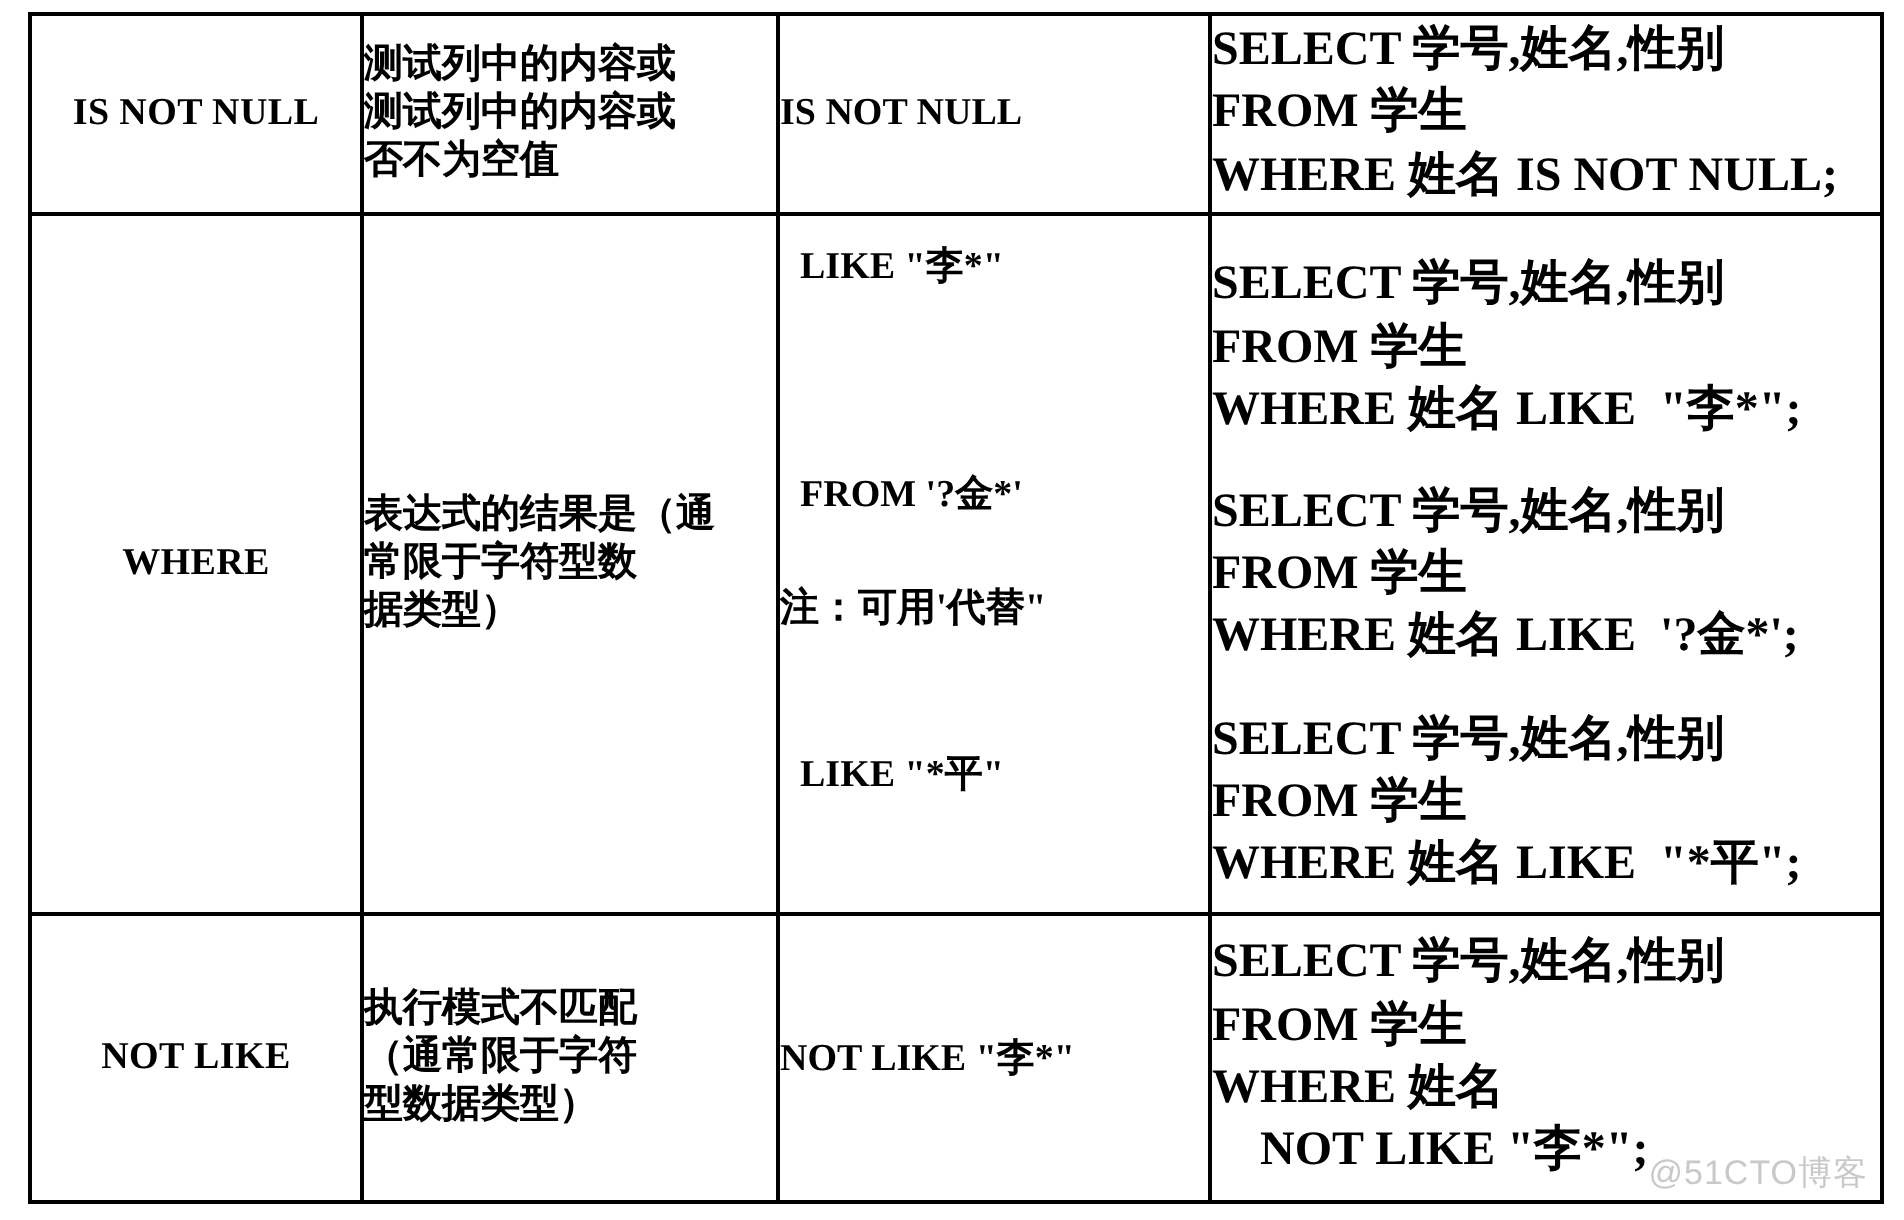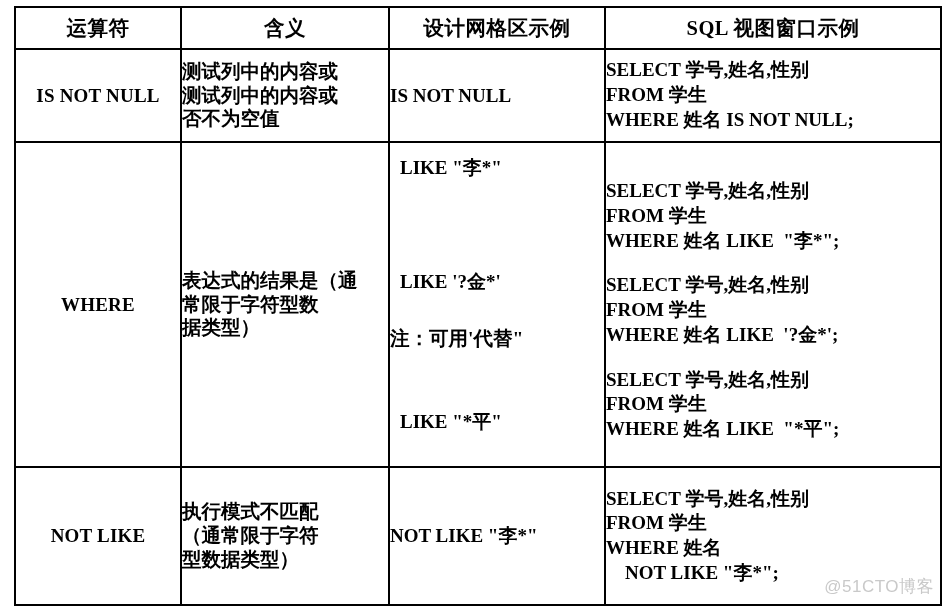--- a/index.html
+++ b/index.html
@@ -100,21 +100,21 @@
   .grid-note {
     position: absolute;
     left: 0px;
     white-space: nowrap;
     font-size: 19.5px;
     font-weight: bold;
   }
 
   
   td.sql-cell {
-    font-size: 19px;
+    font-size: 24px;
     font-weight: bold;
     padding-left: 9px;
     padding-right: 4px;
     line-height: 1.30;
     vertical-align: top;
   }
   .sql-block {
     white-space: pre;
     font-family: "Liberation Serif", "DejaVu Serif", serif;
     font-weight: bold;
@@ -150,26 +150,20 @@
 <div id="table-wrap">
   <table class="op-table">
     <colgroup>
       <col class="c1">
       <col class="c2">
       <col class="c3">
       <col class="c4">
     </colgroup>
     <tbody>
 
-      <tr class="header-row">
-        <td>运算符</td>
-        <td>含义</td>
-        <td>设计网格区示例</td>
-        <td>SQL 视图窗口示例</td>
-      </tr>
 
       <tr style="height:93px;">
         <td class="op-cell">IS NOT NULL</td>
         <td class="meaning-cell">
           <span class="meaning-text">测试列中的内容或</span>
           <span class="meaning-text">测试列中的内容或</span>
           <span class="meaning-text">否不为空值</span>
         </td>
         <td class="grid-cell single">IS NOT NULL</td>
         <td class="sql-cell mid">
@@ -182,21 +176,21 @@
       <tr style="height:325px;">
         <td class="op-cell">WHERE</td>
         <td class="meaning-cell">
           <span class="meaning-text">表达式的结果是（通</span>
           <span class="meaning-text">常限于字符型数</span>
           <span class="meaning-text">据类型）</span>
         </td>
         <td class="grid-cell">
           <div class="grid-stack">
             <span class="grid-item" style="top:12px;">LIKE "李*"</span>
-            <span class="grid-item" style="top:126px;">LIKE '?金*'</span>
+            <span class="grid-item" style="top:126px;">FROM '?金*'</span>
             <span class="grid-note" style="top:182px;">注：可用'代替"</span>
             <span class="grid-item" style="top:266px;">LIKE "*平"</span>
           </div>
         </td>
         <td class="sql-cell top-pad">
           <div class="sql-block">SELECT 学号,姓名,性别
 FROM 学生
 WHERE 姓名 LIKE  "李*";</div>
           <div class="sql-gap"></div>
           <div class="sql-block">SELECT 学号,姓名,性别

